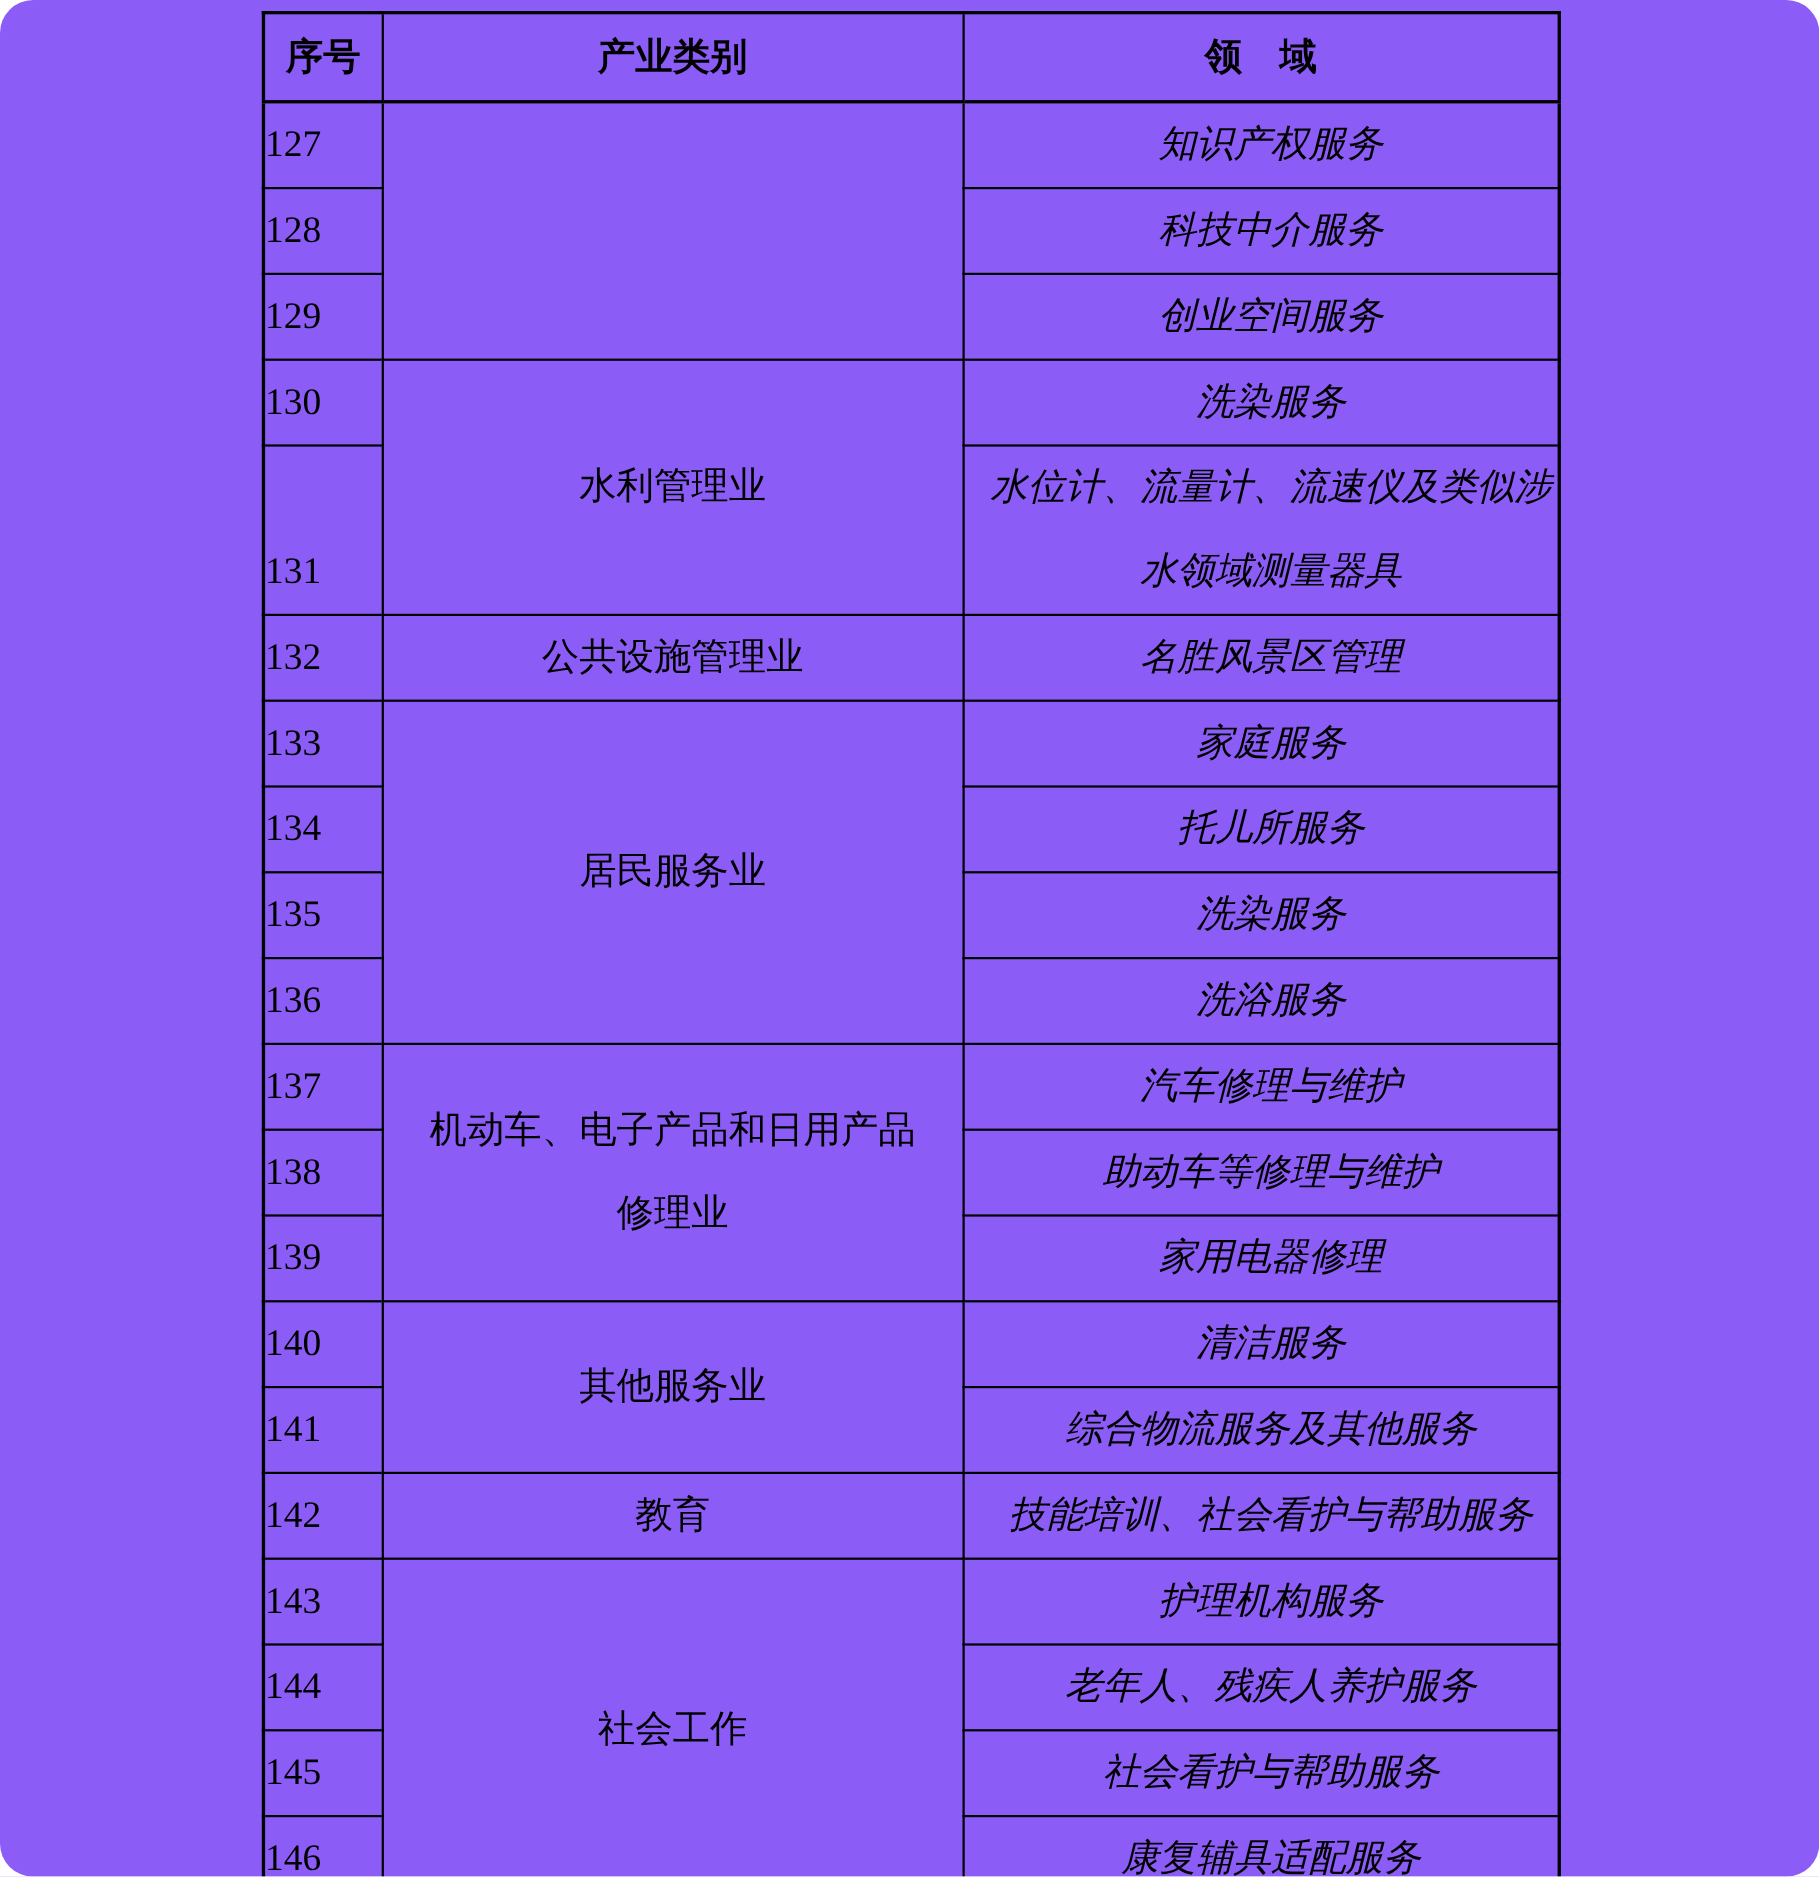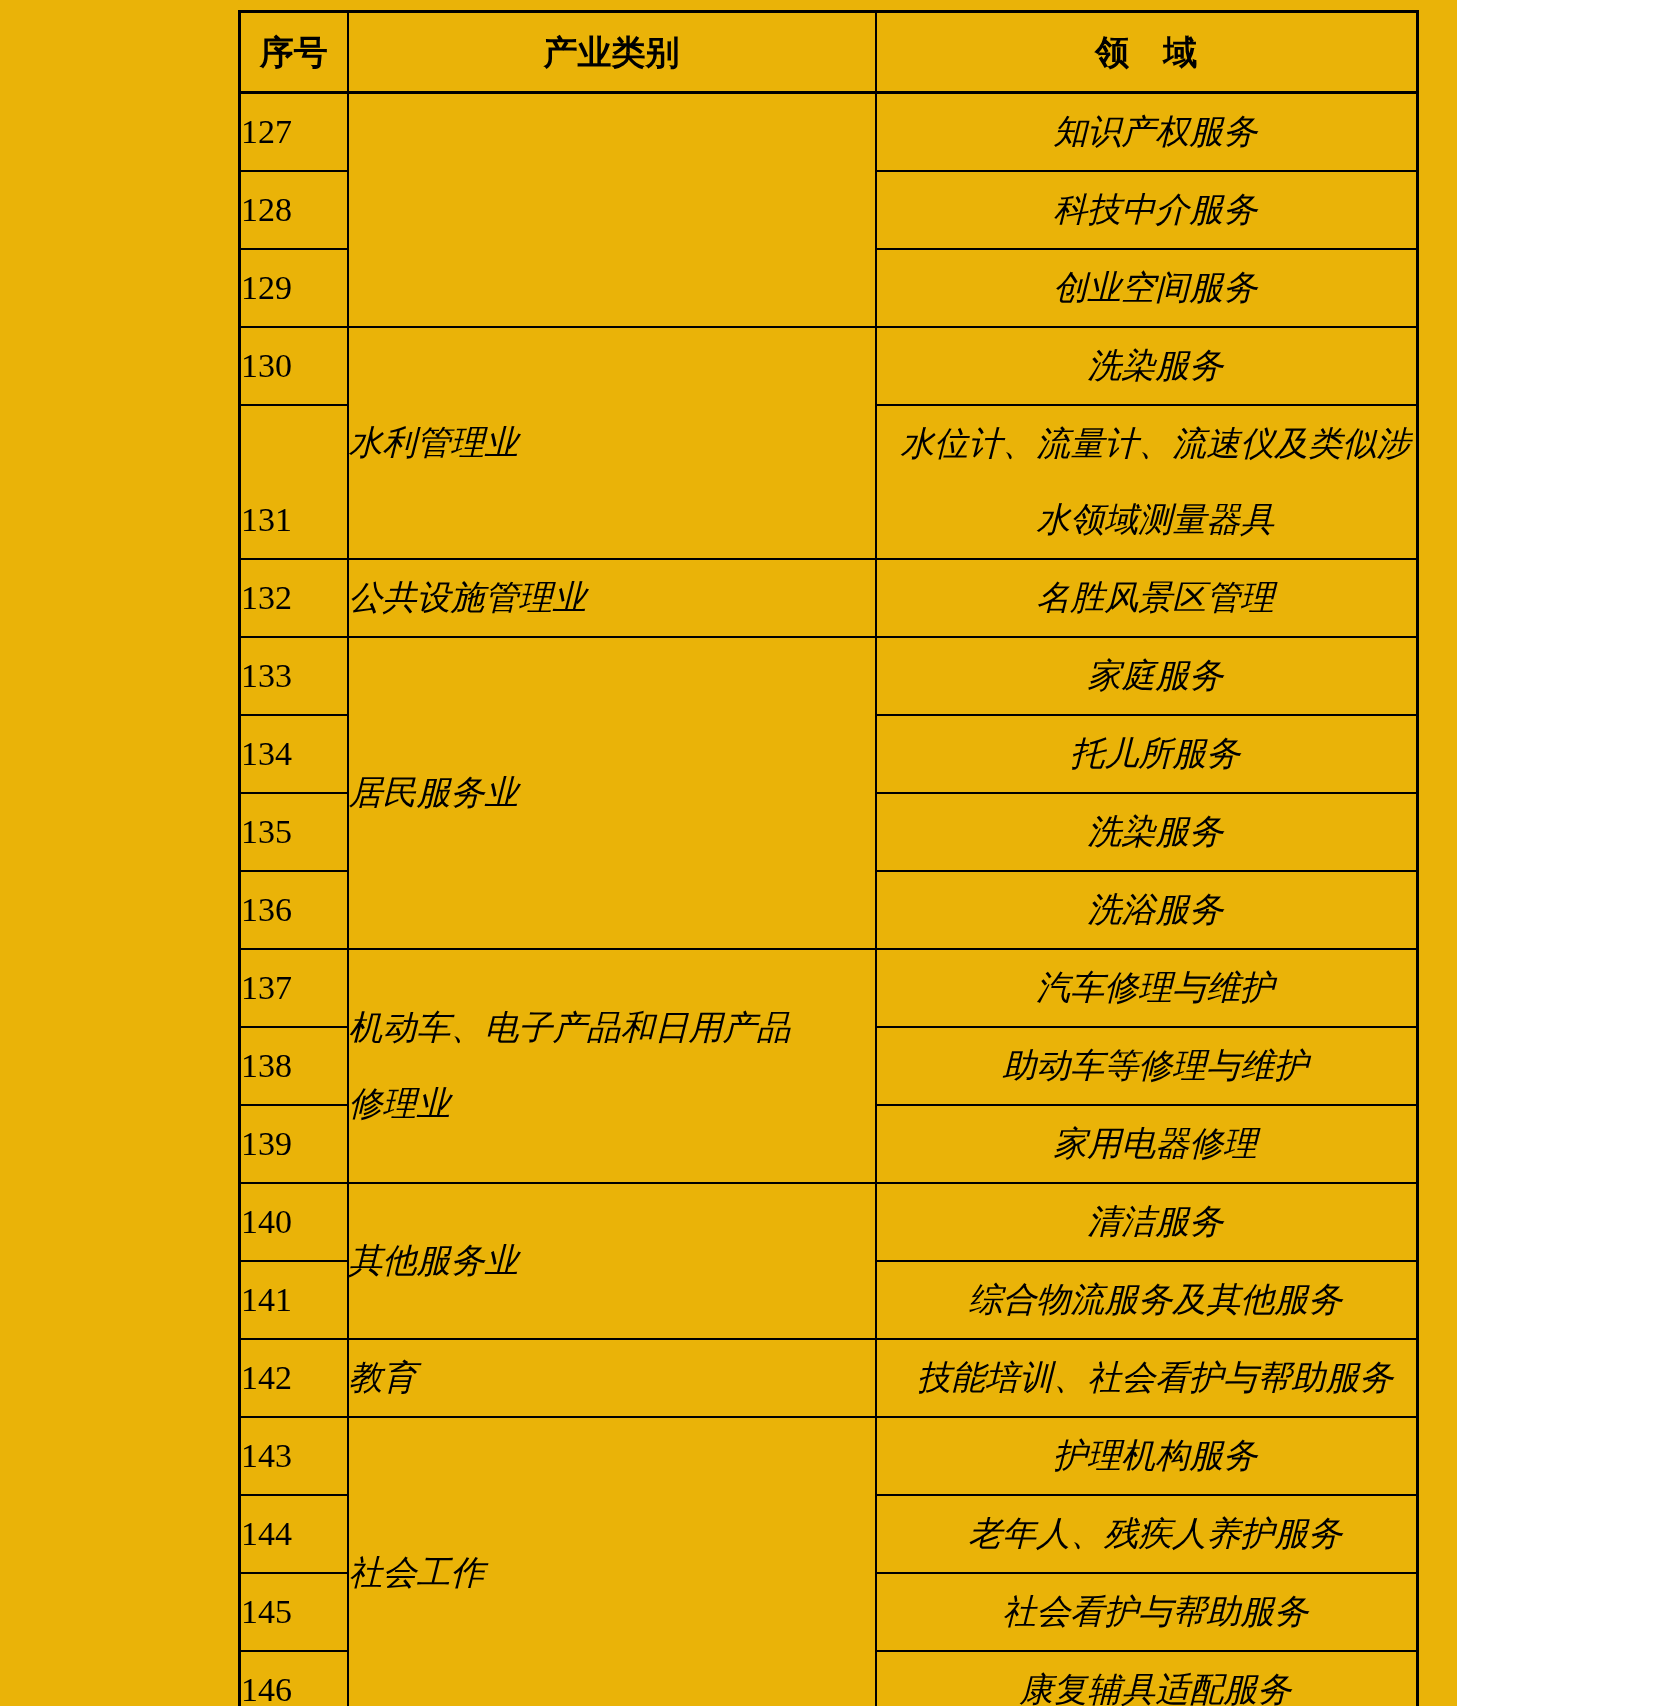--- a/index.html
+++ b/index.html
@@ -2,26 +2,27 @@
 <html><head>
 <meta charset="utf-8">
 <style>
   html, body {
     margin: 0;
     padding: 0;
     background: #ffffff;
   }
   .page {
     position: relative;
-    width: 1457px;
+    width: 1654px;
     height: 1706px;
-    background: #eab308;
+    background: #8b5cf6;
     overflow: hidden;
     font-family: "Liberation Serif", "DejaVu Serif", serif;
     color: #000000;
+    border-radius: 30px;
   }
   table.industry-table {
     position: absolute;
     left: 238px;
     top: 10px;
     width: 1178px;
     border-collapse: collapse;
     table-layout: fixed;
     border: 3px solid #000000;
   }
@@ -49,22 +50,22 @@
   tbody tr { height: 76px; }
   tbody tr.tall { height: 152px; }
 
   .cell-no {
     text-align: left;
   }
   tr.tall .cell-no {
     vertical-align: bottom;
   }
   .cell-cat {
+    text-align: center;
     white-space: pre-line;
-    font-style: italic;
   }
   .cell-field {
     text-align: center;
     padding-left: 18px;
     white-space: pre-line;
     font-style: italic;
   }
 </style>
 </head>
 <body>

